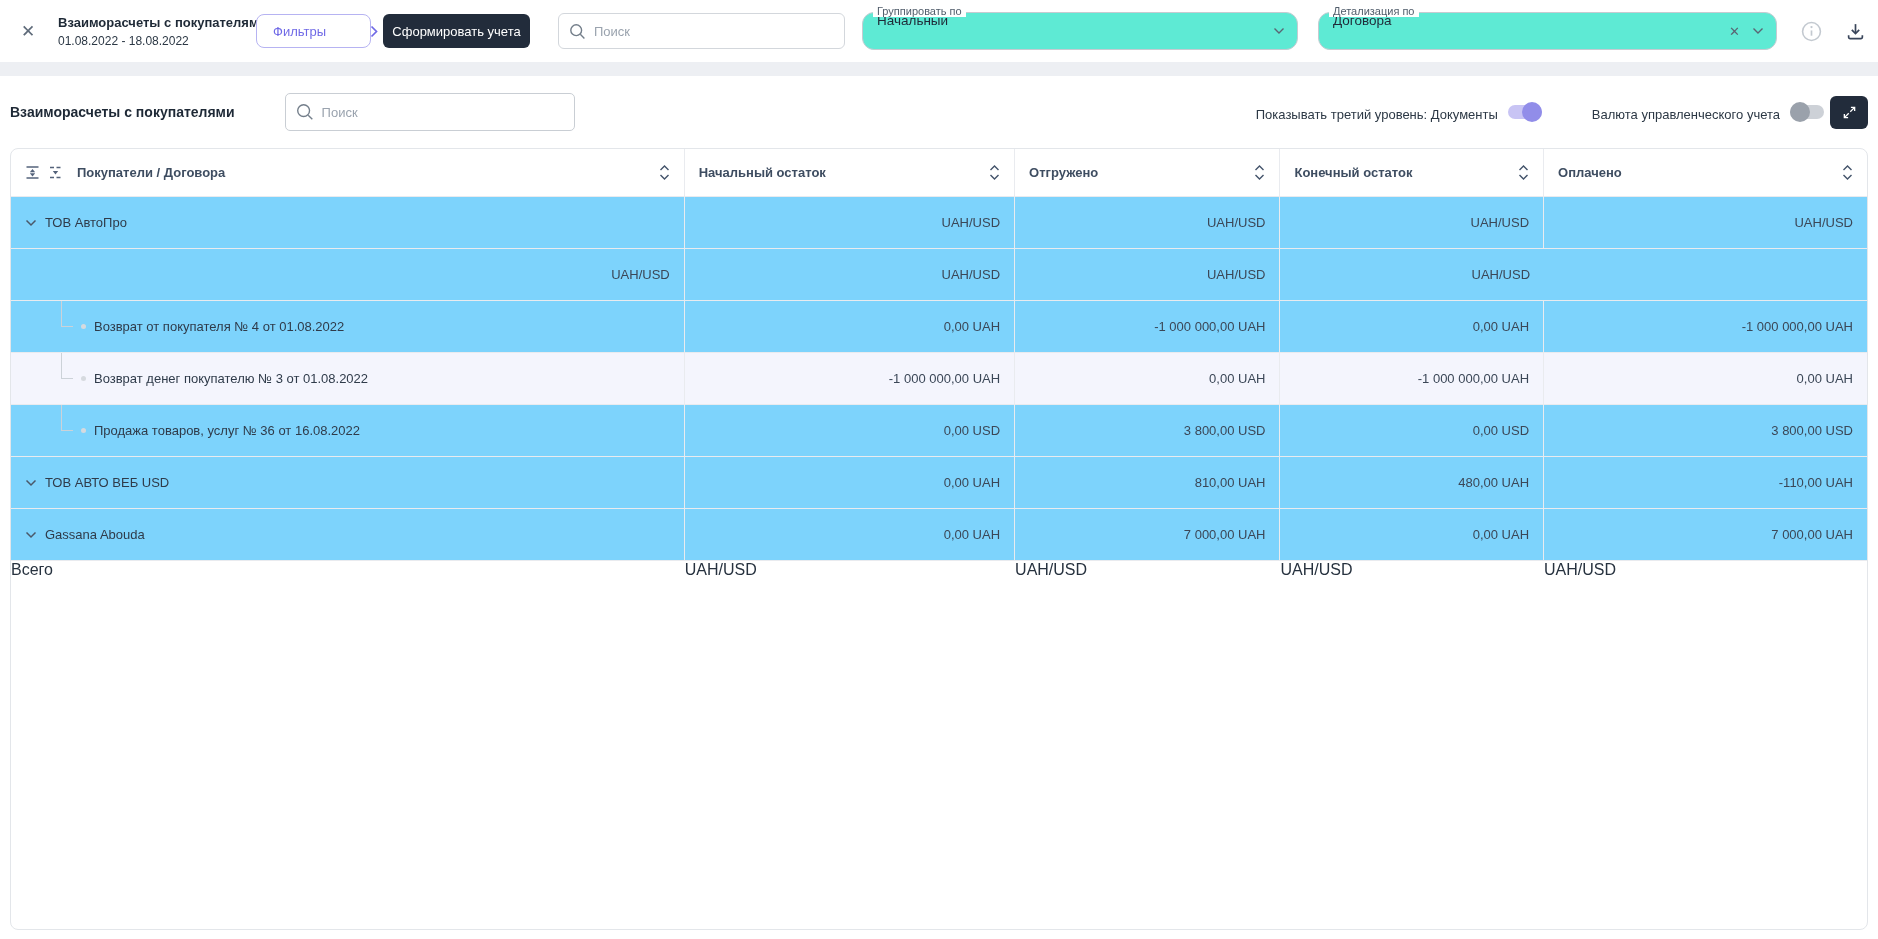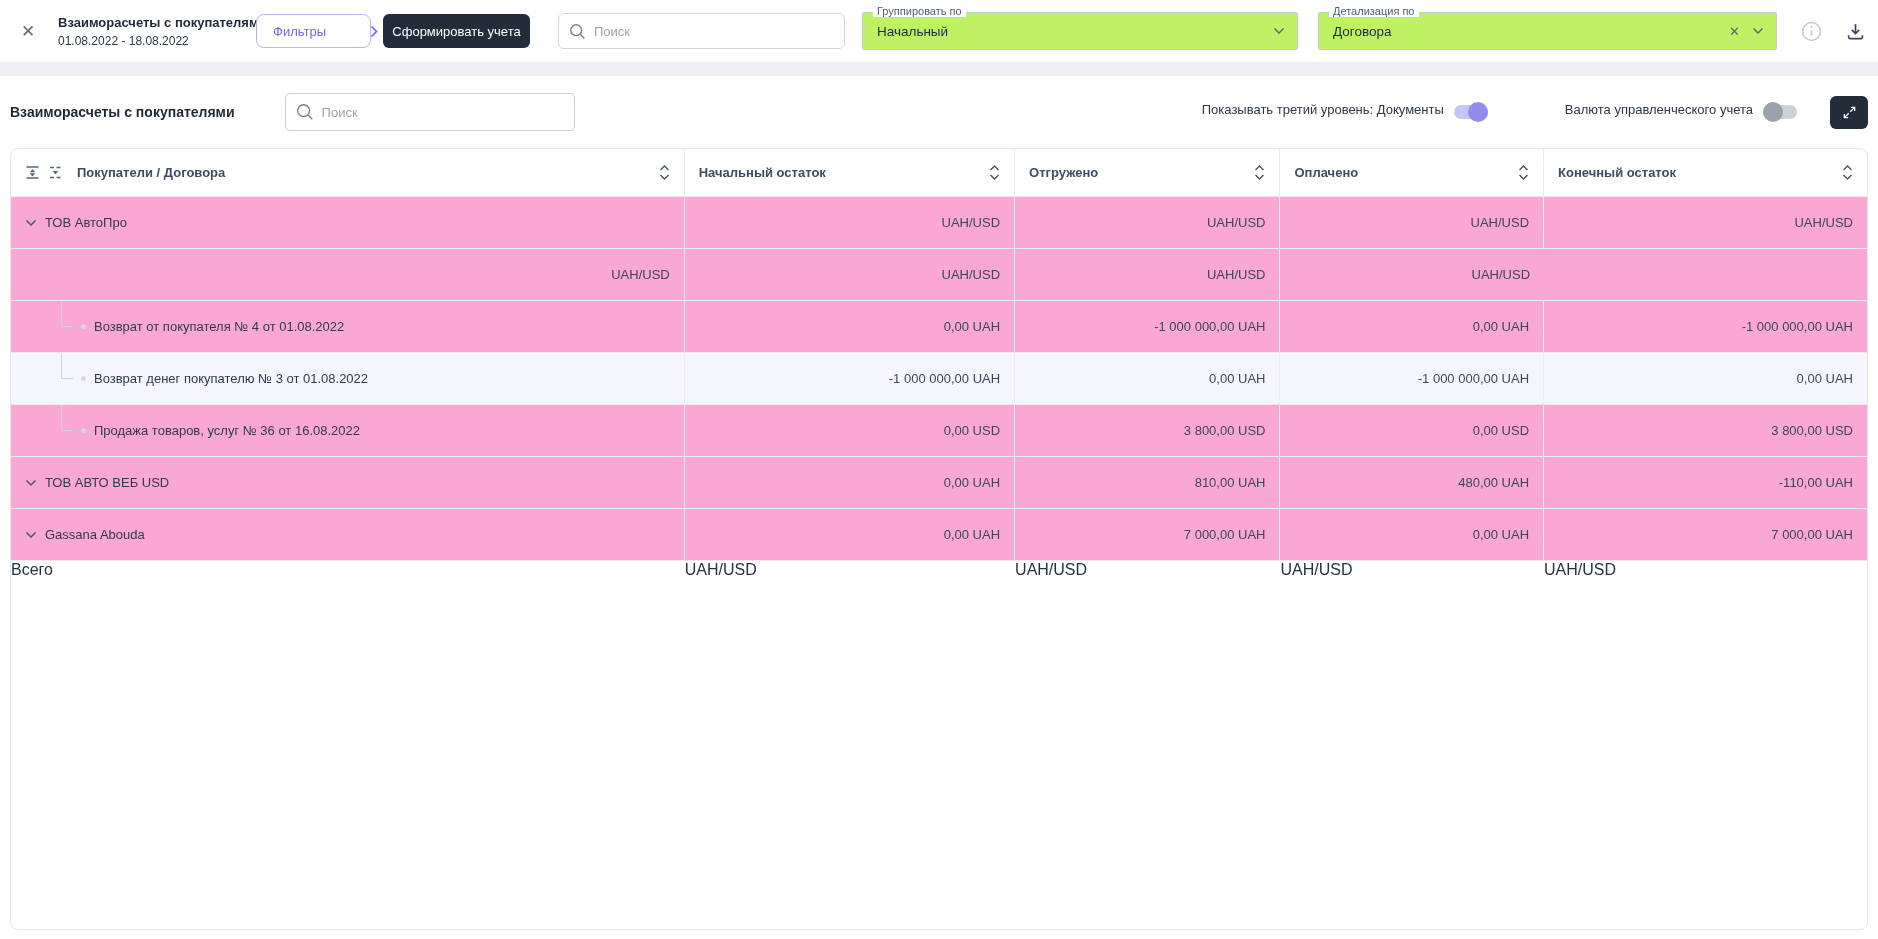--- a/index.html
+++ b/index.html
@@ -18,22 +18,22 @@
     border-radius:8px; background:#fff; color:#6f69e6; font-size:13px; display:flex;
     align-items:center; justify-content:space-between; padding:0 12px 0 16px; cursor:pointer;gap:44px; }
   .btn-report { margin-left:12px; width:147px; height:34px; flex:none; border:none; border-radius:6px;
     background:#222c3b; color:#fff; font-size:13px; display:flex; align-items:center;
     justify-content:center; cursor:pointer; white-space:nowrap; }
   .searchbox { margin-left:28px; width:287px; height:36px; flex:none; border:1px solid #d3d7dc;
     border-radius:6px; display:flex; align-items:center; padding:0 10px; gap:8px; background:#fff; }
   .searchbox input { border:none; outline:none; flex:1; font-size:13px; color:#27323f;
     font-family:"Liberation Sans", sans-serif; }
   .searchbox input::placeholder { color:#9aa3ae; }
-  .m-select { position:relative; height:38px; border:1px solid #c6cbd1; border-radius:2px;
-    background:#bef264; display:flex; align-items:center; cursor:pointer; flex:none; }
+  .m-select { position:relative; height:38px; border:1px solid #c6cbd1; border-radius:12px;
+    background:#5eead4; display:flex; cursor:pointer; flex:none; }
   .m-select .flabel { position:absolute; top:-8px; left:10px; background:#fff; padding:0 4px;
     font-size:11px; color:#515d6b; white-space:nowrap; }
   .m-select .value { font-size:13.5px; color:#1f2a37; padding-left:14px; }
   .m-select .right-icons { position:absolute; right:12px; top:0; height:100%; display:flex;
     align-items:center; gap:12px; }
   .sel-clear { font-size:13px; color:#5a6573; }
   .sel-group { margin-left:17px; width:436px; }
   .sel-detail { margin-left:20px; width:459px; }
   .icon-btn { margin-left:20px; width:24px; height:24px; display:flex; align-items:center;
     justify-content:center; cursor:pointer; flex:none; }
@@ -43,21 +43,21 @@
 
   
   .report-head { height:72px; display:flex; align-items:center; padding:0 10px; background:#fff; }
   .report-title { font-size:14px; font-weight:700; color:#1e2936; white-space:nowrap; }
   .report-search { margin-left:50px; width:290px; height:38px; border:1px solid #c9ced4;
     border-radius:5px; display:flex; align-items:center; padding:0 10px; gap:8px; }
   .report-search input { border:none; outline:none; flex:1; font-size:13px;
     font-family:"Liberation Sans", sans-serif; }
   .report-search input::placeholder { color:#9aa3ae; }
   .rh-spacer { flex:1; }
-  .toggle-group { display:flex; align-items:flex-start; gap:10px; margin-right:33px;padding-left:44px; }
+  .toggle-group { display:flex; align-items:flex-end; gap:10px; margin-right:6px;padding-left:44px; }
   .toggle-label { font-size:13px; color:#2c3845; white-space:nowrap; }
   .switch { position:relative; width:34px; height:20px; flex:none; cursor:pointer; }
   .switch .track { position:absolute; left:0; top:3px; width:34px; height:14px; border-radius:7px; }
   .switch .knob { position:absolute; top:0; width:20px; height:20px; border-radius:50%; }
   .switch.on .track { background:#c8c4f4; }
   .switch.on .knob { right:0; background:#918de9; }
   .switch.off .track { background:#cdd1d7; }
   .switch.off .knob { left:0; background:#9aa1ab; }
   .btn-fullscreen { width:38px; height:33px; background:#222c3b; border:none; border-radius:6px;
     display:flex; align-items:center; justify-content:center; cursor:pointer; flex:none; }
@@ -68,21 +68,21 @@
   .grid-row { display:grid; grid-template-columns:36.3% 17.8% 14.3% 14.2% 17.4%; }
   .thead-row { height:48px; border-bottom:1px solid #e9ebef; flex:none; }
   .th { display:flex; align-items:center; font-size:13px; font-weight:700; color:#3e4d61;
     border-right:1px solid #e9ebef; padding-left:14px; }
   .th:last-child { border-right:none; }
   .th .sort { margin-left:auto; margin-right:14px; cursor:pointer; display:flex; }
   .fold-icons { display:flex; align-items:center; gap:8px; margin-right:14px; }
   .fold-icons span { display:flex; cursor:pointer; }
 
   .tbody { flex:none; }
-  .trow { height:52px; border-bottom:1px solid #e9ebef; cursor:pointer; background:#f9a8d4; }
+  .trow { height:52px; border-bottom:1px solid #e9ebef; cursor:pointer; background:#7dd3fc; }
   .trow.highlighted { background:#f4f5fd; }
   .tcell { display:flex; align-items:center; border-right:1px solid #e9ebef; overflow:hidden; }
   .tcell:last-child { border-right:none; }
   .tcell.num { justify-content:flex-end; padding-right:14px; font-size:13px; color:#3b4757;
     white-space:nowrap; }
   .name-cell { font-size:13px; color:#2f3b4a; gap:8px; white-space:nowrap; }
   .level-1 .name-cell { padding-left:14px; font-weight:500; }
   .level-2 .name-cell { padding-left:28px; font-weight:500; }
   .level-3 .name-cell { padding-left:50px; font-weight:400; color:#39455"4; color:#394554; }
   .chev { display:flex; flex:none; }
@@ -273,30 +273,30 @@
     <div class="th">
       <span>Отгружено</span>
       <span class="sort">
         <svg width="11" height="17" viewBox="0 0 11 17">
             <path d="M1.5 6 L5.5 2 L9.5 6" fill="none" stroke="#43536a" stroke-width="1.4"></path>
             <path d="M1.5 11 L5.5 15 L9.5 11" fill="none" stroke="#43536a" stroke-width="1.4"></path>
           </svg>
       </span>
     </div>
     <div class="th">
-      <span>Оплачено</span>
+      <span>Конечный остаток</span>
       <span class="sort">
         <svg width="11" height="17" viewBox="0 0 11 17">
             <path d="M1.5 6 L5.5 2 L9.5 6" fill="none" stroke="#43536a" stroke-width="1.4"></path>
             <path d="M1.5 11 L5.5 15 L9.5 11" fill="none" stroke="#43536a" stroke-width="1.4"></path>
           </svg>
       </span>
     </div>
     <div class="th">
-      <span>Конечный остаток</span>
+      <span>Оплачено</span>
       <span class="sort">
         <svg width="11" height="17" viewBox="0 0 11 17">
             <path d="M1.5 6 L5.5 2 L9.5 6" fill="none" stroke="#43536a" stroke-width="1.4"></path>
             <path d="M1.5 11 L5.5 15 L9.5 11" fill="none" stroke="#43536a" stroke-width="1.4"></path>
           </svg>
       </span>
     </div>
   </div>
 
   <div class="tbody" id="table-body">

